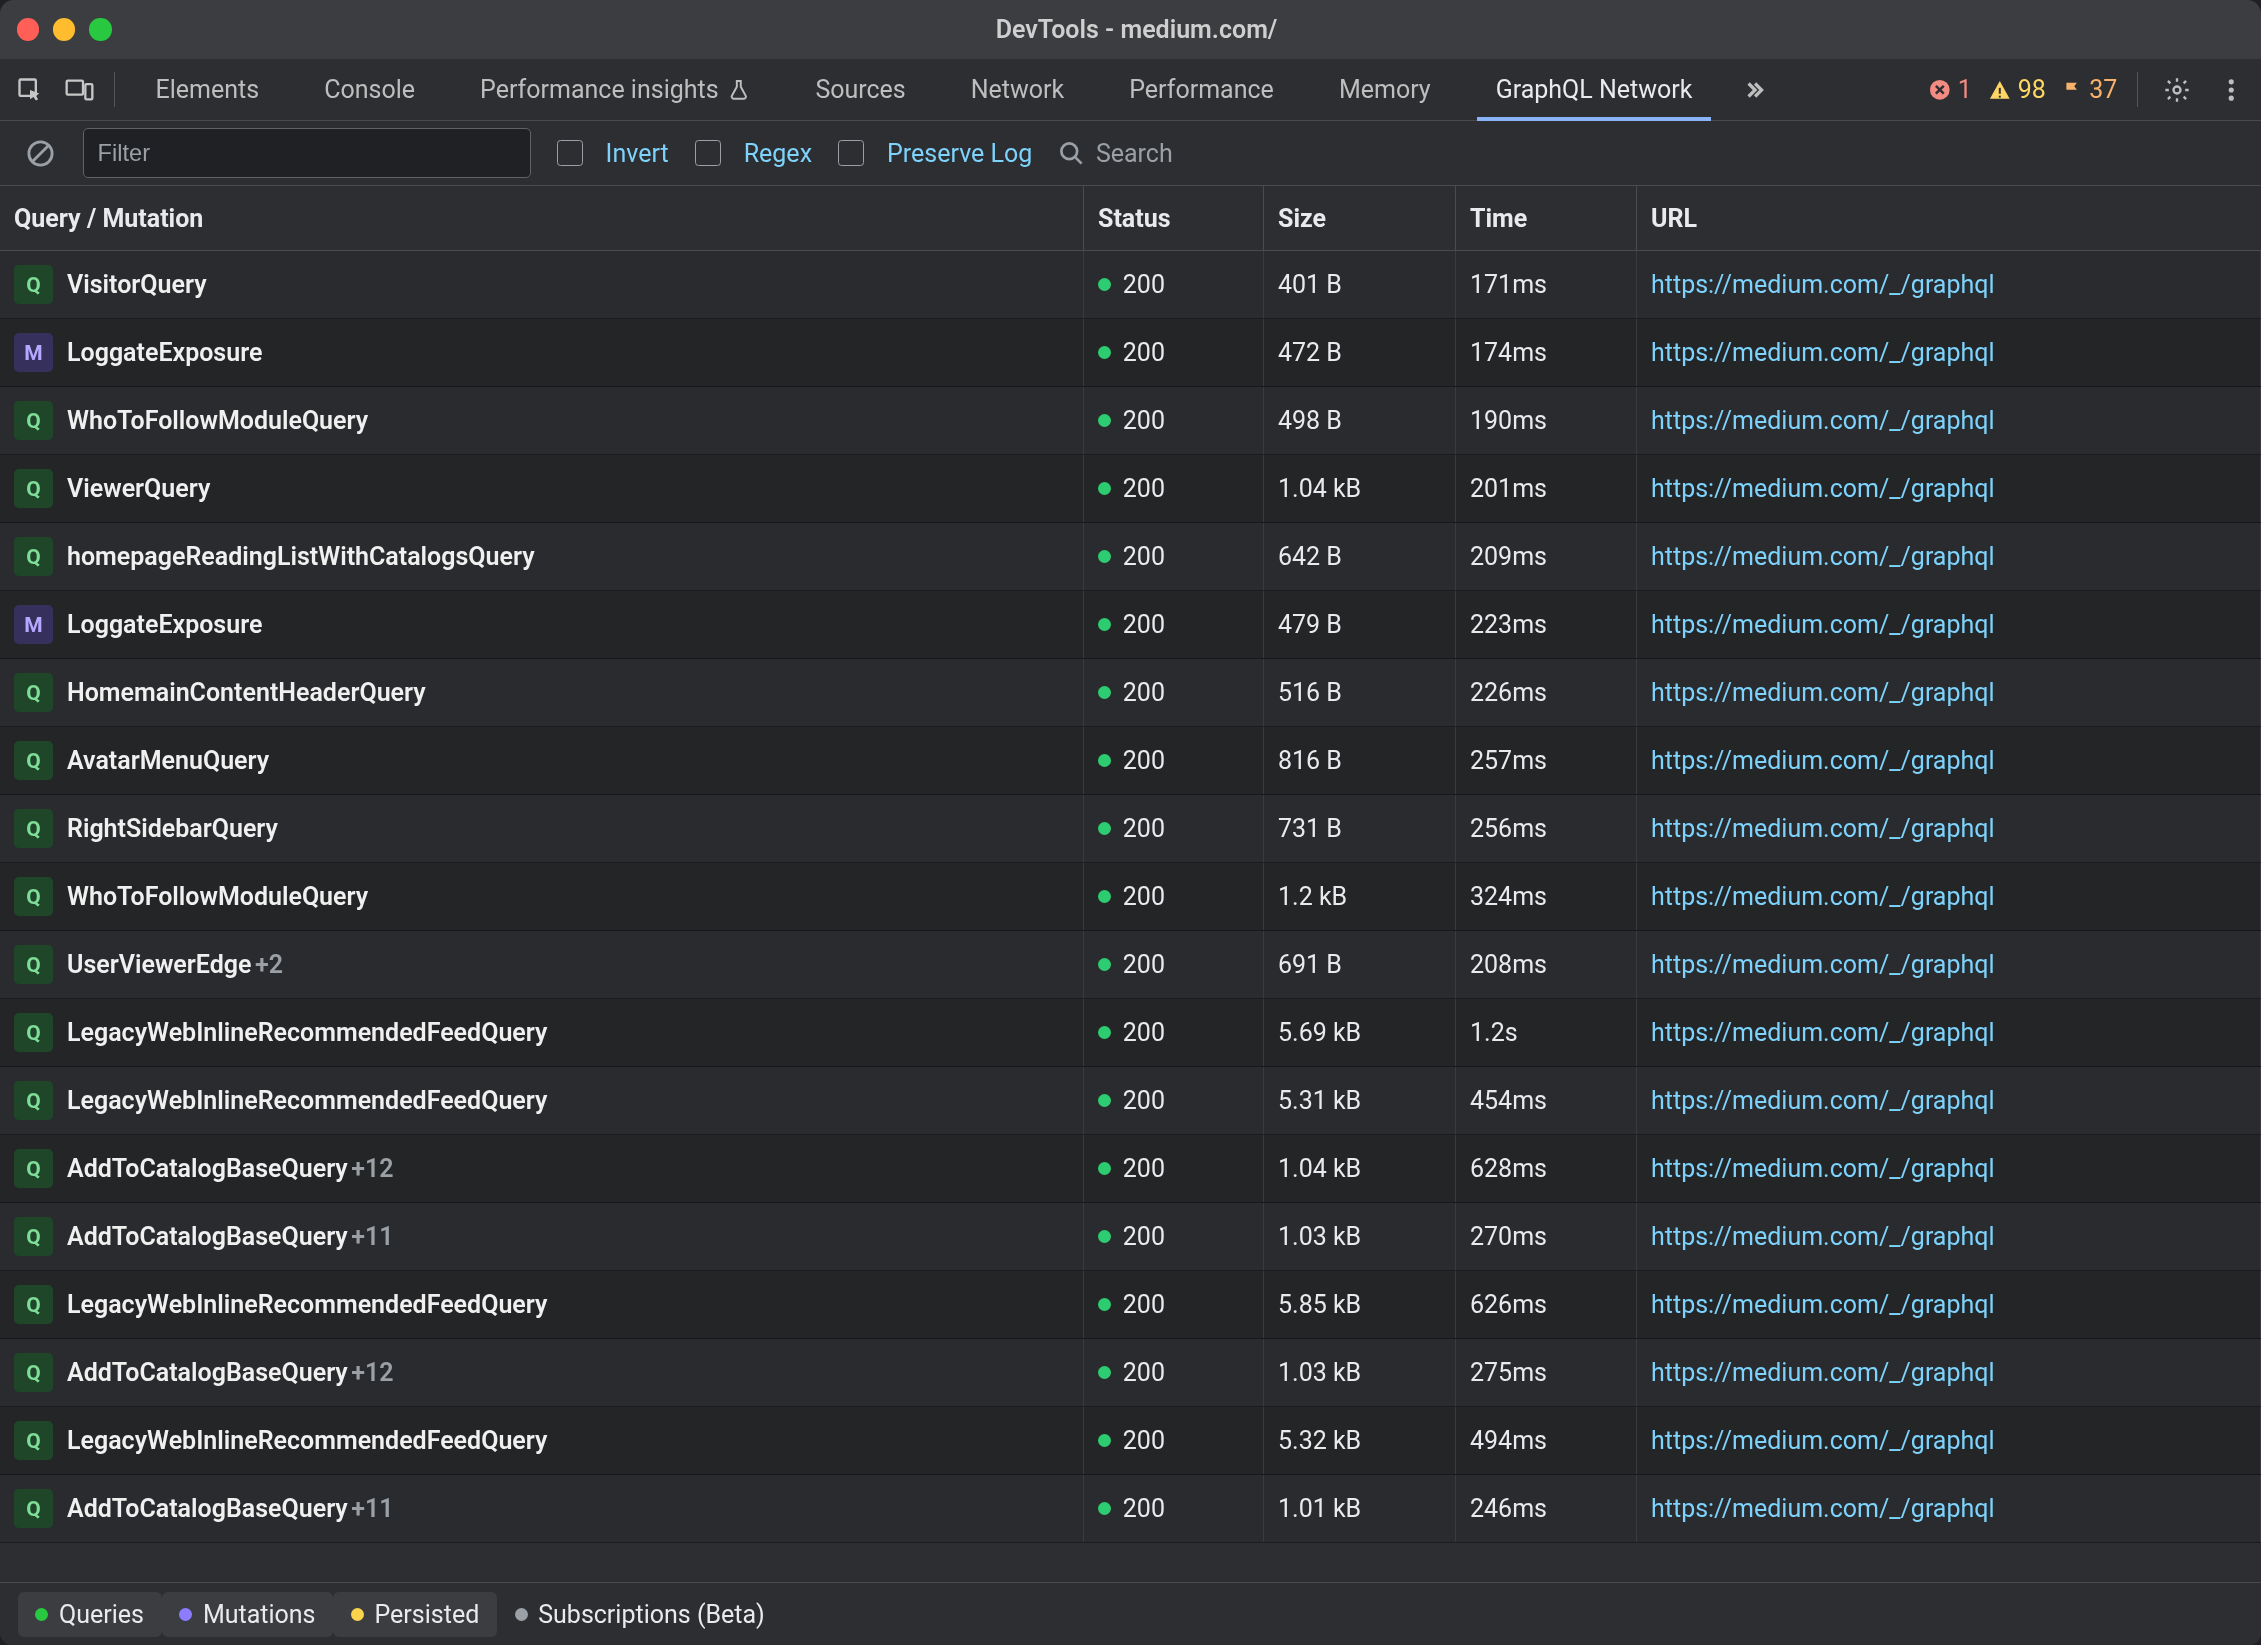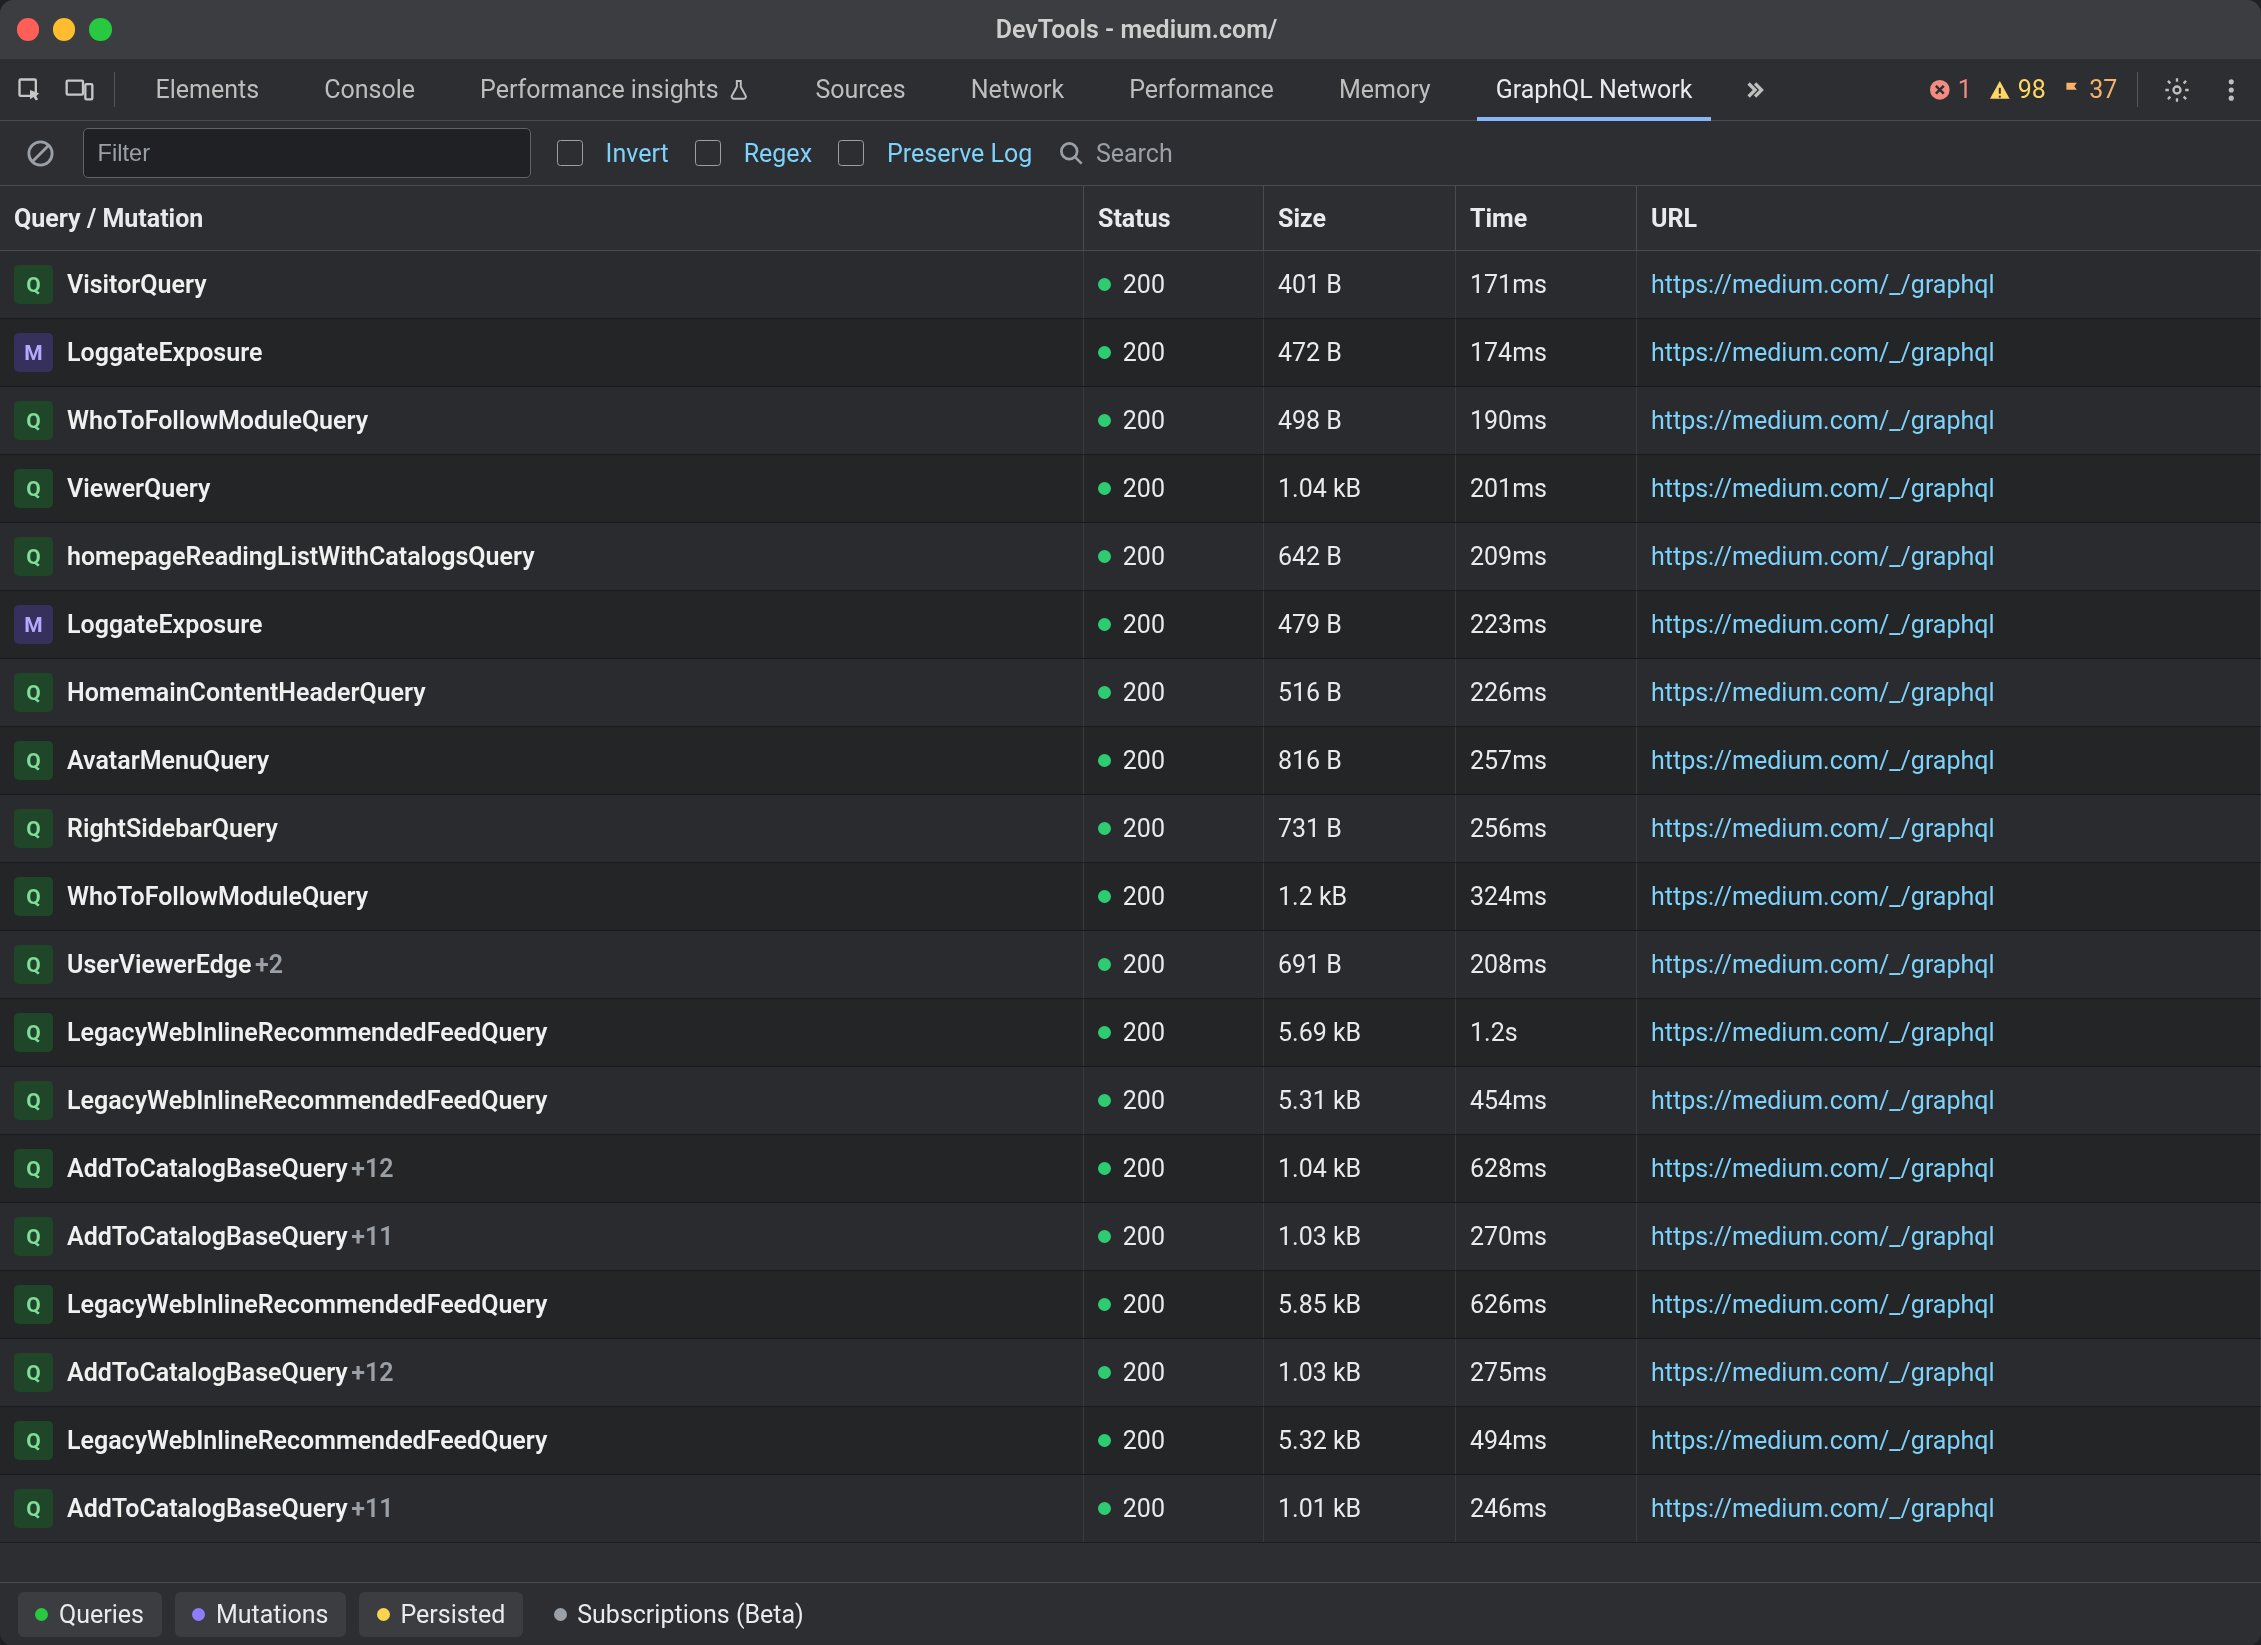--- a/index.html
+++ b/index.html
@@ -145,21 +145,21 @@
   }
   .op-Q{ background:#1f4628; color:#7fdc99;}
   .op-M{ background:#36305c; color:#b7a8ff;}
   .op-name{ font-weight:600; color:#f0f0f0;}
   .op-suffix{ color:#9aa0a6; margin-left:3.5px; font-weight:600;}
   .status-dot{ width:13px;height:13px;border-radius:50%;background:#2ecc71; margin-right:11.8px;}
 
   
   .bottombar{
     height: 64px; flex:0 0 auto;
-    display:flex; align-items:center; gap:13px;
+    display:flex; align-items:center; 
     padding: 0 17.7px;
     background:#2d2e31;
     border-top:0.6px solid #4a4b4e;
   }
   .pill{
     display:flex; align-items:center; gap:10.6px;
     background:#3c3d40; border-radius:5.9px;
     padding: 8.2px 17.7px; font-size:25px; color:#e8eaed;
   }
   .pill .dot{ width:13px;height:13px;border-radius:50%;}

